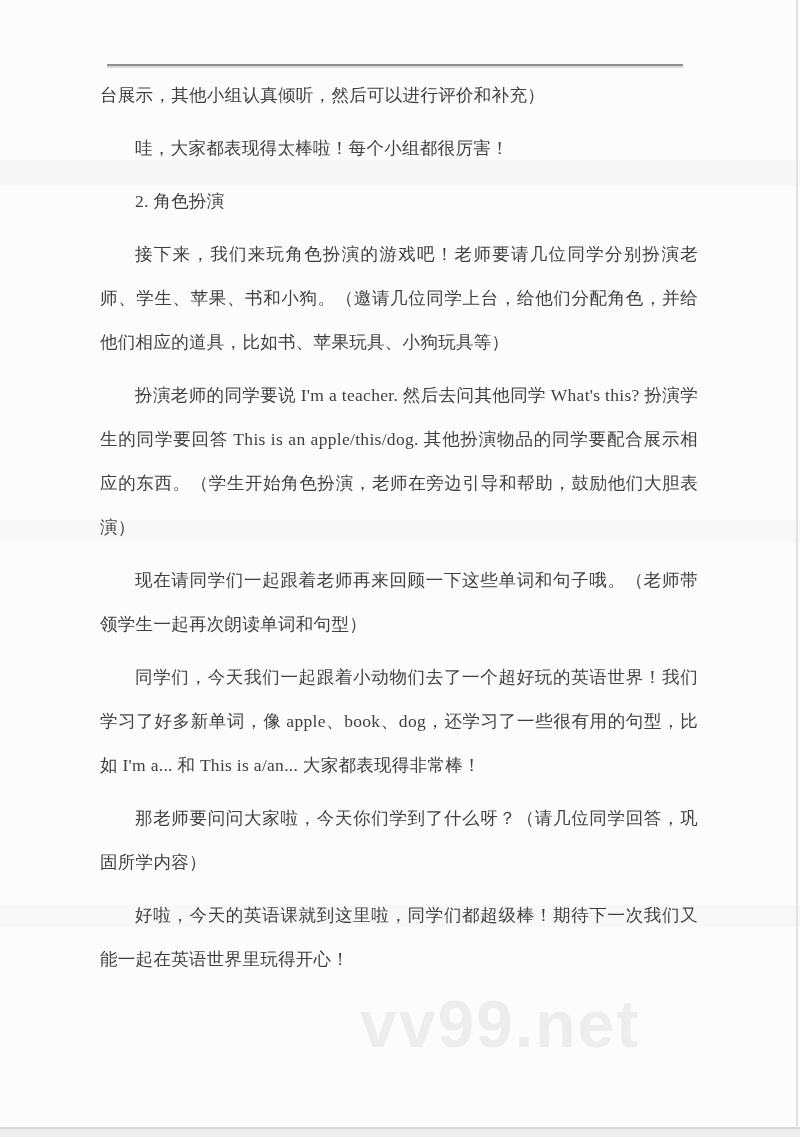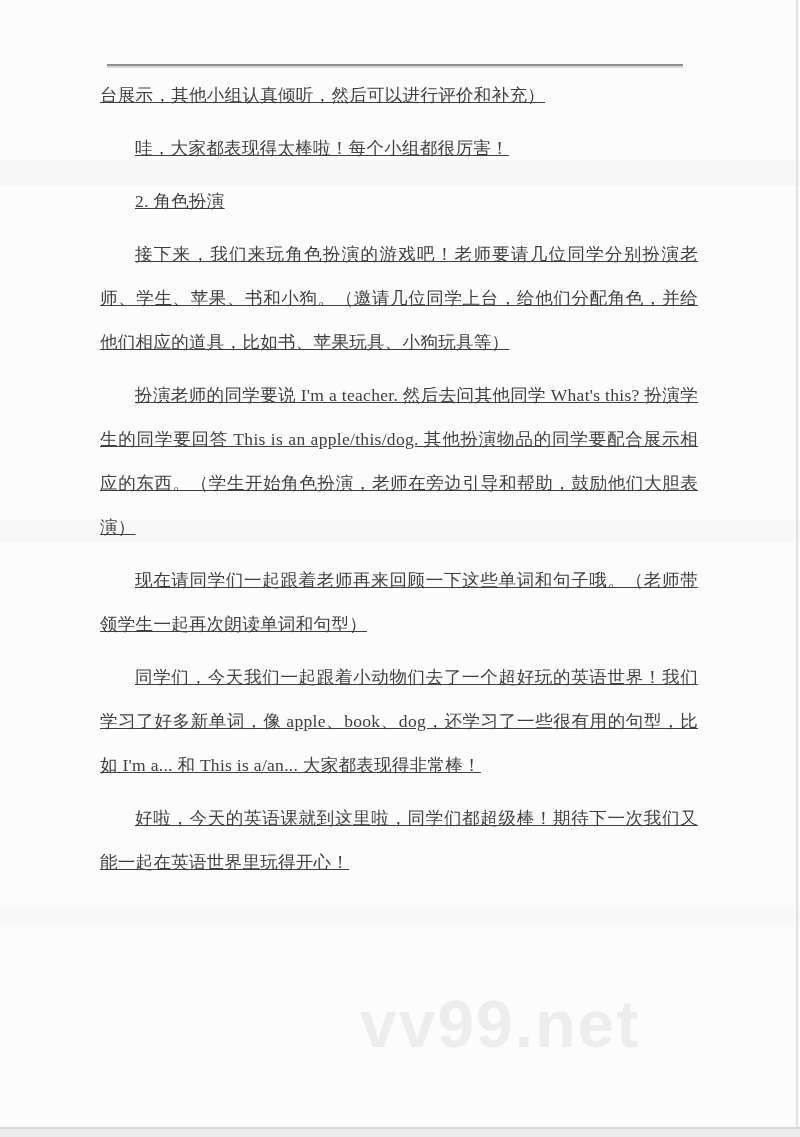--- a/index.html
+++ b/index.html
@@ -39,21 +39,20 @@
     position: absolute;
     left: 100px;
     top: 73px;
     width: 598px;
     z-index: 2;
     color: #3f3f3f;
     font-size: 17.5px;
     line-height: 44px;
     letter-spacing: 0.3px;
     text-align: justify;
-    text-decoration: underline;
   }
   .para {
     margin: 0 0 9px 0;
   }
   .para.indent {
     text-indent: 2em;
   }
   .watermark {
     position: absolute;
     left: 360px;
@@ -93,17 +92,18 @@
   <div class="header-rule"></div>
   <div class="watermark">vv99.net</div>
   <div class="doc-body">
       <p class="para">台展示，其他小组认真倾听，然后可以进行评价和补充）</p>
       <p class="para indent">哇，大家都表现得太棒啦！每个小组都很厉害！</p>
       <p class="para indent">2. 角色扮演</p>
       <p class="para indent">接下来，我们来玩角色扮演的游戏吧！老师要请几位同学分别扮演老师、学生、苹果、书和小狗。（邀请几位同学上台，给他们分配角色，并给他们相应的道具，比如书、苹果玩具、小狗玩具等）</p>
       <p class="para indent">扮演老师的同学要说 I'm a teacher. 然后去问其他同学 What's this? 扮演学生的同学要回答 This is an apple/this/dog. 其他扮演物品的同学要配合展示相应的东西。（学生开始角色扮演，老师在旁边引导和帮助，鼓励他们大胆表演）</p>
       <p class="para indent">现在请同学们一起跟着老师再来回顾一下这些单词和句子哦。（老师带领学生一起再次朗读单词和句型）</p>
       <p class="para indent">同学们，今天我们一起跟着小动物们去了一个超好玩的英语世界！我们学习了好多新单词，像 apple、book、dog，还学习了一些很有用的句型，比如 I'm a... 和 This is a/an... 大家都表现得非常棒！</p>
+      <p class="para indent">那老师要问问大家啦，今天你们学到了什么呀？（请几位同学回答，巩固所学内容）</p>
       <p class="para indent">好啦，今天的英语课就到这里啦，同学们都超级棒！期待下一次我们又能一起在英语世界里玩得开心！</p>
     </div>
   <div class="page-right-edge"></div>
   <div class="page-bottom-edge"></div>
 </div>
 
 </body></html>

